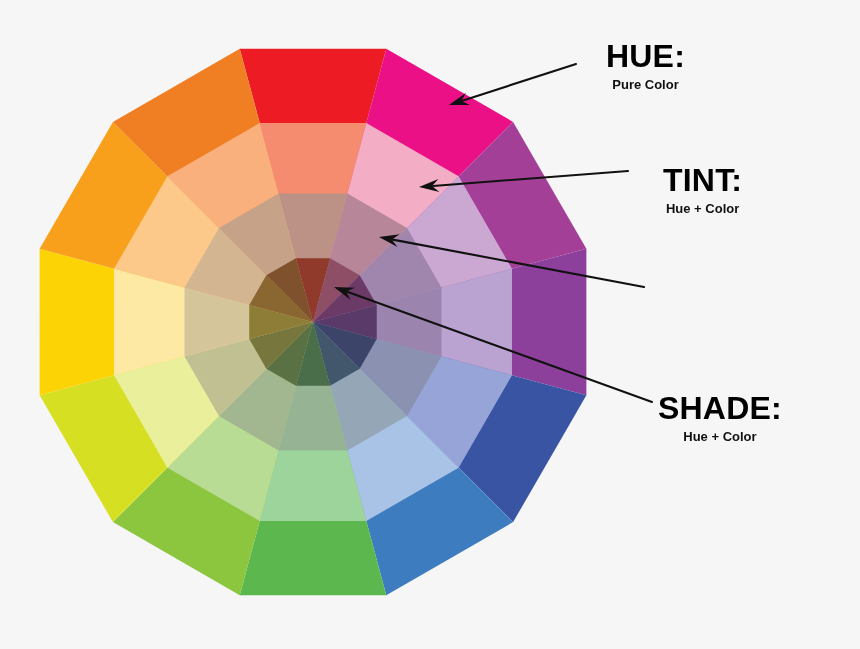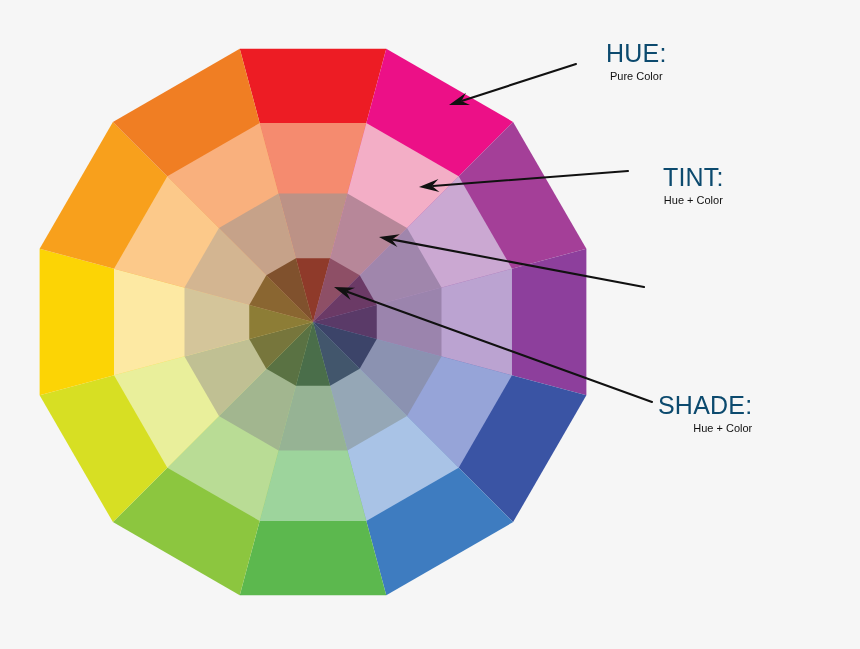--- a/index.html
+++ b/index.html
@@ -21,39 +21,39 @@
     top: 0;
     width: 860px;
     height: 649px;
   }
   .callout {
     position: absolute;
     text-align: center;
     pointer-events: none;
   }
   .callout-title {
-    font-weight: normal;
-    font-size: 25px;
-    color: #0c4a6e;
+    font-weight: bold;
+    font-size: 32px;
+    color: #000000;
     letter-spacing: 0.2px;
     line-height: 1.05;
     white-space: nowrap;
   }
   .callout-sub {
-    font-weight: normal;
-    font-size: 11px;
+    font-weight: bold;
+    font-size: 13px;
     color: #111111;
     line-height: 1.15;
     margin-top: 4px;
     white-space: nowrap;
   }
   #callout-hue   { left: 606px; top: 40px;  }
   #callout-tint  { left: 663px; top: 164px; }
   #callout-tone  { left: 608px; top: 267px; }
-  #callout-shade { left: 658px; top: 392px; text-align: right; }
+  #callout-shade { left: 658px; top: 392px; }
 </style>
 </head>
 <body>
 
 <svg id="wheel-figure" viewBox="0 0 860 649" width="860" height="649" xmlns="http://www.w3.org/2000/svg">
   <rect x="0" y="0" width="860" height="649" fill="#f6f6f6"></rect>
   <g id="wheel-group">
       <g>
         <path d="M 313 322 L 239.75 48.64 L 386.25 48.64 Z" fill="#ed1c24" shape-rendering="geometricPrecision"></path>
         <path d="M 313 322 L 386.25 48.64 L 513.11 121.89 Z" fill="#ec1087" shape-rendering="geometricPrecision"></path>

